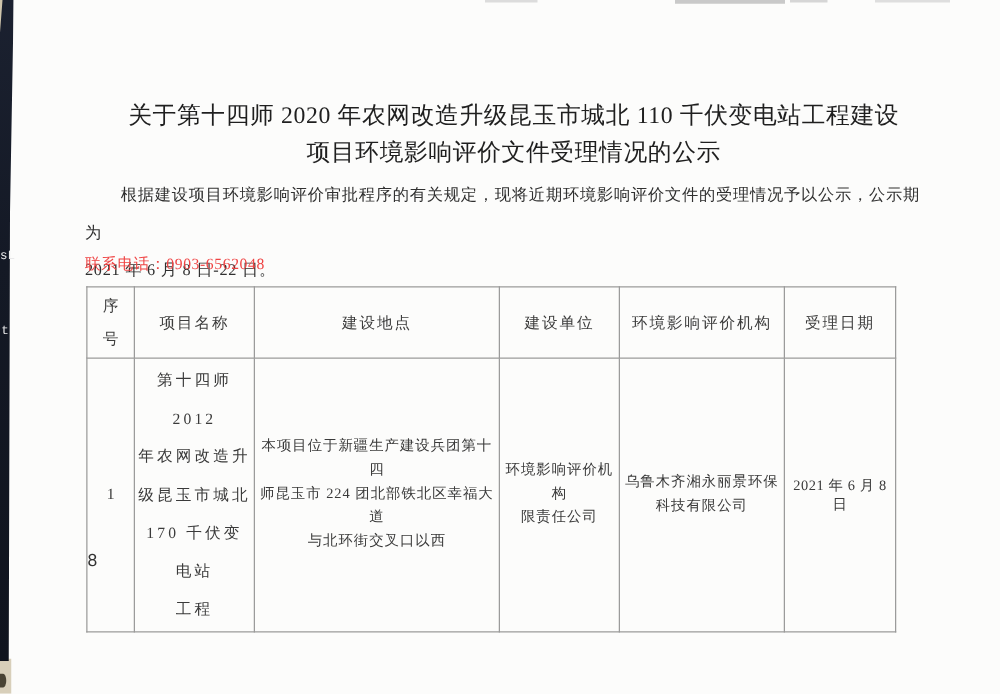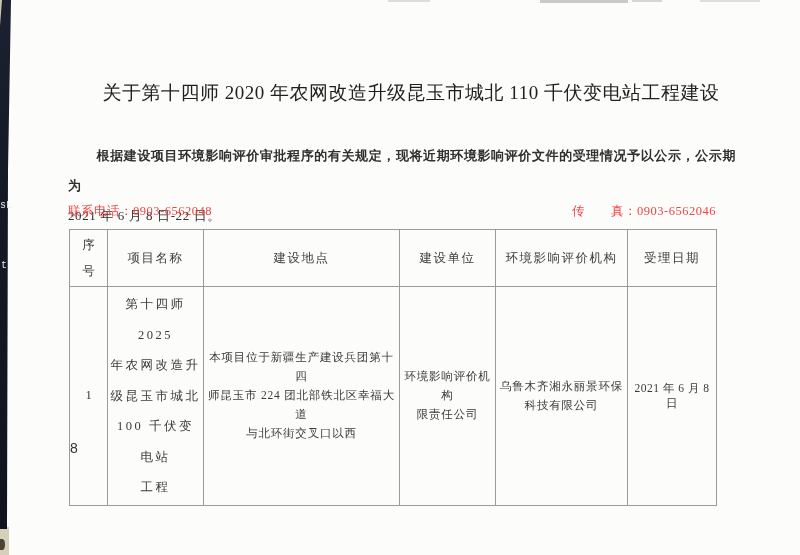--- a/index.html
+++ b/index.html
@@ -35,21 +35,21 @@
   
   .title-block {
     position:absolute; left:66px; top:78px; width:690px;
     text-align:center; font-weight:normal; color:#1f1f1f;
     font-size:19px; line-height:30px; letter-spacing:0.5px;
   }
   .intro {
     position:absolute; left:68px; top:141px; width:668px;
     font-size:13px; line-height:30px; color:#303030; letter-spacing:0.6px;
   }
-  .intro .l1 { display:block; text-indent:2.2em; text-align:justify; text-align-last:justify;font-weight:bold; }
+  .intro .l1 { display:block; text-indent:2.2em; text-align:justify; text-align-last:justify; }
   .intro .l2 { display:block; }
   .contact-row {
     position:absolute; left:68px; top:203px; width:648px;
     display:flex; justify-content:space-between;
     font-size:12.5px; color:#ef4444; letter-spacing:0.5px;align-items:flex-end;
   }
   .contact-row .seg { white-space:nowrap; }
 
   
   table.notice {
@@ -92,30 +92,30 @@
   <div class="desk-spot"></div>
   <span class="edge-frag edge-frag-1">sL</span>
   <span class="edge-frag edge-frag-2">t</span>
   <div class="smudge smudge-1"></div>
   <div class="smudge smudge-2"></div>
   <div class="smudge smudge-3"></div>
   <div class="smudge smudge-4"></div>
 
   <div class="title-block">
     <div>关于第十四师 2020 年农网改造升级昆玉市城北 110 千伏变电站工程建设</div>
+    <div>项目环境影响评价文件受理情况的公示</div>
   </div>
 
   <div class="intro">
     <span class="l1">根据建设项目环境影响评价审批程序的有关规定，现将近期环境影响评价文件的受理情况予以公示，公示期为</span>
     <span class="l2">2021 年 6 月 8 日-22 日。</span>
   </div>
 
   <div class="contact-row">
     <span class="seg"><span>联系电话：</span><span>0903-6562048</span></span>
-    <span class="seg"><span>传　　真：</span><span>0903-6562046</span></span>
   </div>
 
   <table class="notice">
     <colgroup>
       <col style="width:38px">
         <col style="width:96px">
         <col style="width:196px">
       <col style="width:96px">
         <col style="width:132px">
         <col style="width:89px">
@@ -125,24 +125,24 @@
       <th><span class="vwrap">序号</span></th>
       <th>项目名称</th>
       <th>建设地点</th>
       <th>建设单位</th>
       <th>环境影响评价机构</th>
       <th>受理日期</th>
     </tr>
     <tr class="data-row">
       <td class="c-no">1</td>
       <td class="c-project">
-        <span>第十四师 2025</span>
+        <span>第十四师 2012</span>
         <span>年农网改造升</span>
         <span>级昆玉市城北</span>
-        <span>100 千伏变电站</span>
+        <span>170 千伏变电站</span>
         <span>工程</span>
       </td>
       <td class="c-location">
         <span>本项目位于新疆生产建设兵团第十四</span>
         <span>师昆玉市 224 团北部铁北区幸福大道</span>
         <span>与北环街交叉口以西</span>
       </td>
       <td class="c-owner">
         <span>环境影响评价机构</span>
         <span>限责任公司</span>

